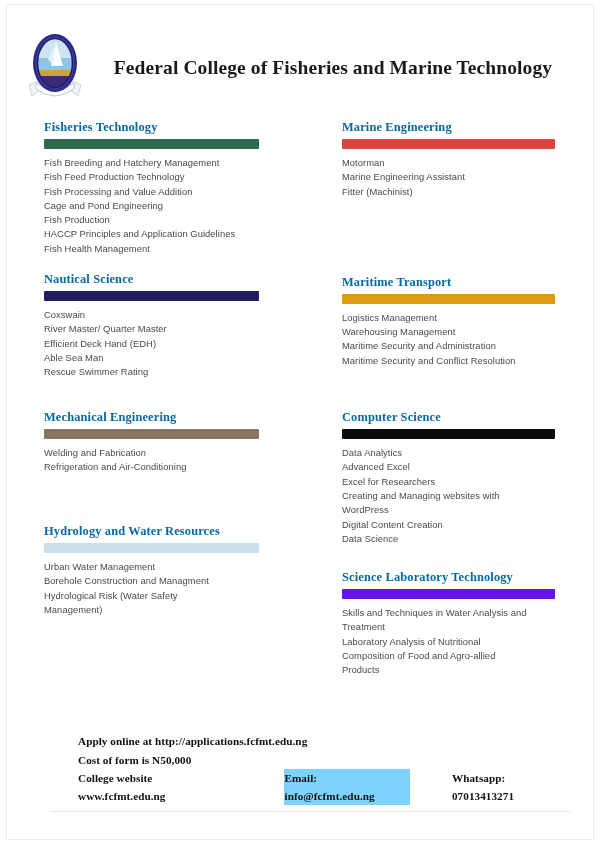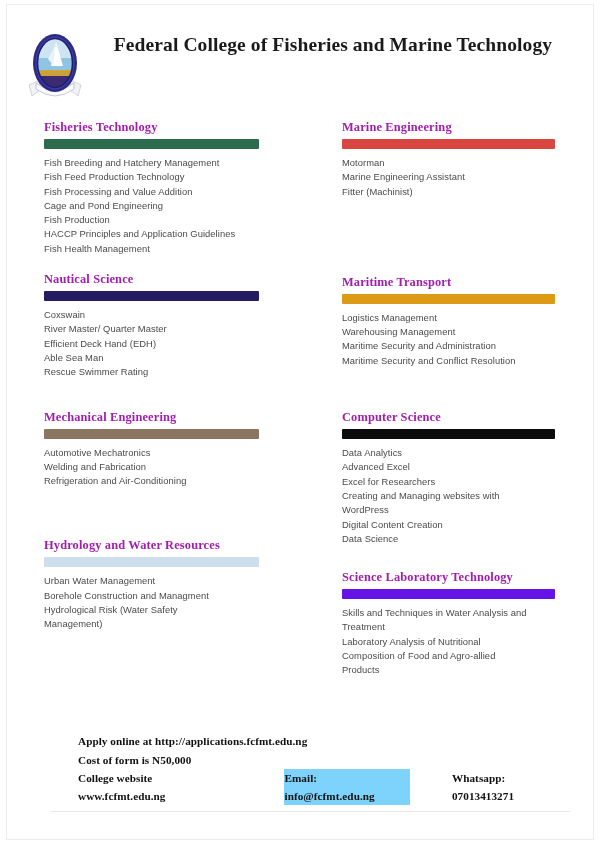--- a/index.html
+++ b/index.html
@@ -30,21 +30,21 @@
     content: "";
     position: absolute;
     left: 6px; right: 6px; top: 4px; bottom: 8px;
     border: 1px solid #ededed;
     pointer-events: none;
   }
 
   
   .header {
     display: flex;
-    align-items: flex-start;
+    align-items: center;
     padding: 26px 34px 0 26px;
     gap: 24px;
   }
 
   .crest {
     width: 58px;
     height: 76px;
     flex: 0 0 58px;
     position: relative;
     margin-top: 2px;
@@ -109,21 +109,21 @@
     flex: 0 0 252px;
     padding-top: 0px;
   }
 
   .dept { margin-bottom: 4px; }
 
   .dept-name {
     font-family: "Liberation Serif", serif;
     font-weight: 700;
     font-size: 12.4px;
-    color: #a21caf;
+    color: #0369a1;
     letter-spacing: .15px;
     margin-bottom: 4px;
     white-space: nowrap;
   }
 
   .dept-bar {
     height: 10px;
     width: 215px;
     margin-bottom: 7px;
     border-radius: 1px;
@@ -237,21 +237,20 @@
         <div class="course">Efficient Deck Hand (EDH)</div>
         <div class="course">Able Sea Man</div>
         <div class="course">Rescue Swimmer Rating</div>
       </div>
 
       <div class="gap-lg"></div>
 
       <div class="dept">
         <div class="dept-name">Mechanical Engineering</div>
         <div class="dept-bar" style="background-color: rgb(138, 118, 96);"></div>
-        <div class="course">Automotive Mechatronics</div>
         <div class="course">Welding and Fabrication</div>
         <div class="course">Refrigeration and Air-Conditioning</div>
       </div>
 
       <div class="gap-lg"></div>
       <div class="gap-md"></div>
 
       <div class="dept">
         <div class="dept-name">Hydrology and Water Resources</div>
         <div class="dept-bar" style="background-color: rgb(205, 222, 236);"></div>

